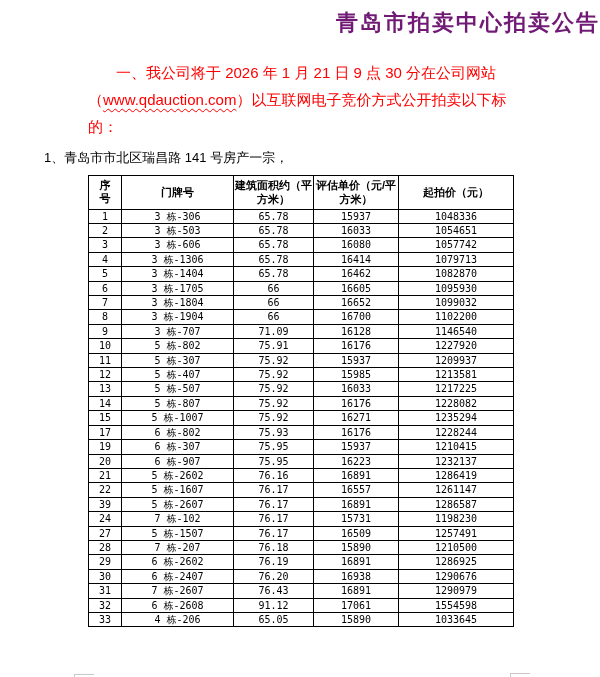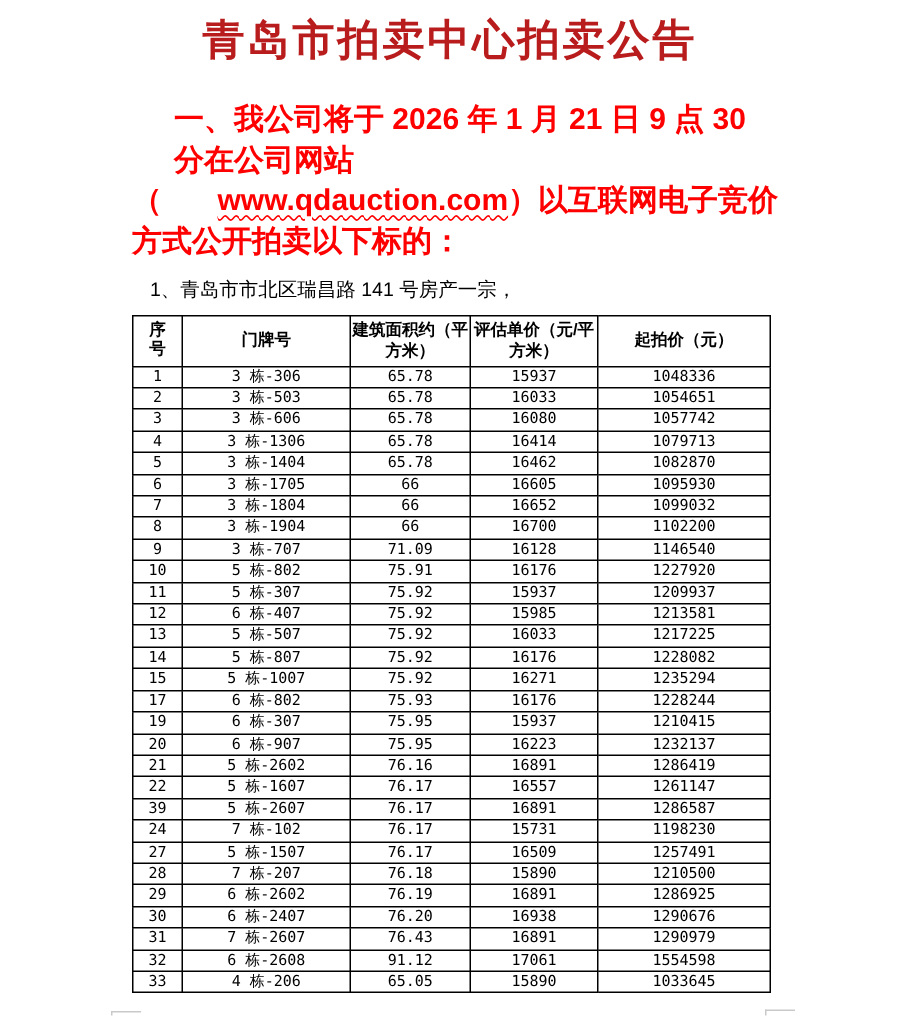--- a/index.html
+++ b/index.html
@@ -7,47 +7,46 @@
     width: 600px; height: 677px;
     background: #ffffff;
     position: relative;
     overflow: hidden;
     font-family: "Liberation Sans", sans-serif;
   }
   .page { position: relative; width: 600px; height: 677px; }
 
   .title {
     margin: 8px 0 0 0;
-    color: #b91c1c;
-    font-size: 28px;
+    color: #701a75;
+    font-size: 22px;
     font-weight: bold;
-    text-align: center;
+    text-align: right;
     letter-spacing: 2px;
     font-family: "Liberation Sans", sans-serif;
   }
 
   .intro {
     margin: 21px 0 0 88px;
     width: 434px;
     color: #ff0000;
-    font-weight: bold;
-    font-size: 20px;
+    font-weight: normal;
+    font-size: 15px;
     line-height: 27px;
   }
   .intro-line.indent { padding-left: 28px; }
   .url-link {
     color: #ff0000;
     text-decoration: underline wavy #ff0000 1px;
     text-underline-offset: 3px;
     cursor: pointer;
-    margin-left: 37px;
   }
 
   .item-line {
-    margin: 9px 0 0 100px;
+    margin: 9px 0 0 44px;
     color: #000000;
     font-size: 13px;
     line-height: 17px;
   }
 
   .auction-table {
     margin: 9px 0 0 88px;
     width: 425px;
     border-collapse: collapse;
     table-layout: fixed;
@@ -194,21 +193,21 @@
         </tr>
         <tr>
           <td>11</td>
           <td>5 栋-307</td>
           <td>75.92</td>
           <td>15937</td>
           <td>1209937</td>
         </tr>
         <tr>
           <td>12</td>
-          <td>6 栋-407</td>
+          <td>5 栋-407</td>
           <td>75.92</td>
           <td>15985</td>
           <td>1213581</td>
         </tr>
         <tr>
           <td>13</td>
           <td>5 栋-507</td>
           <td>75.92</td>
           <td>16033</td>
           <td>1217225</td>

